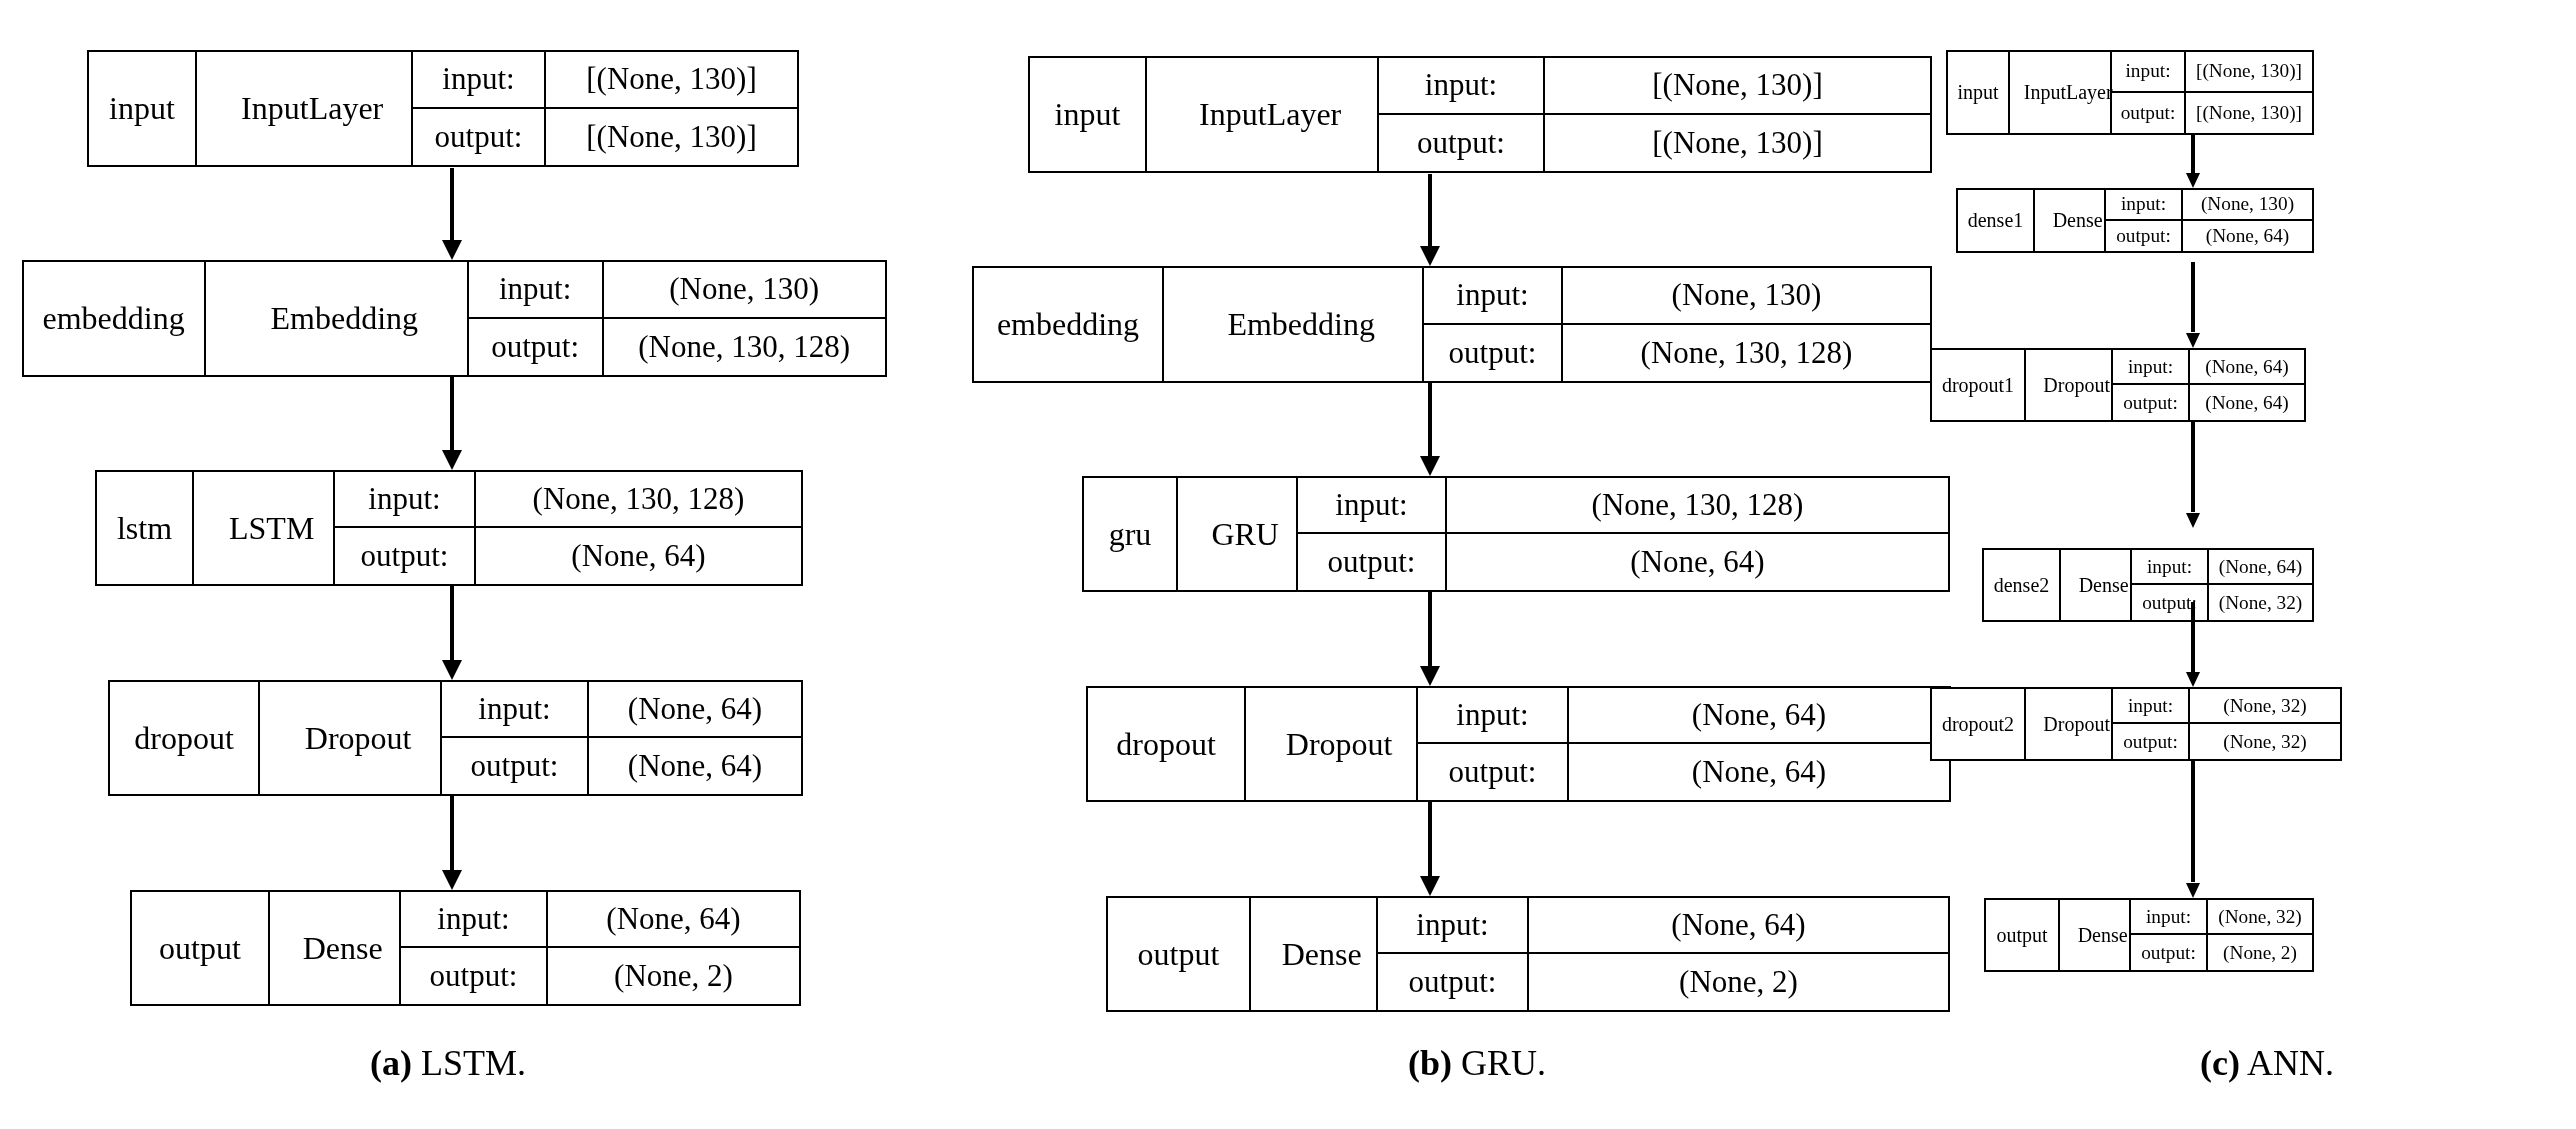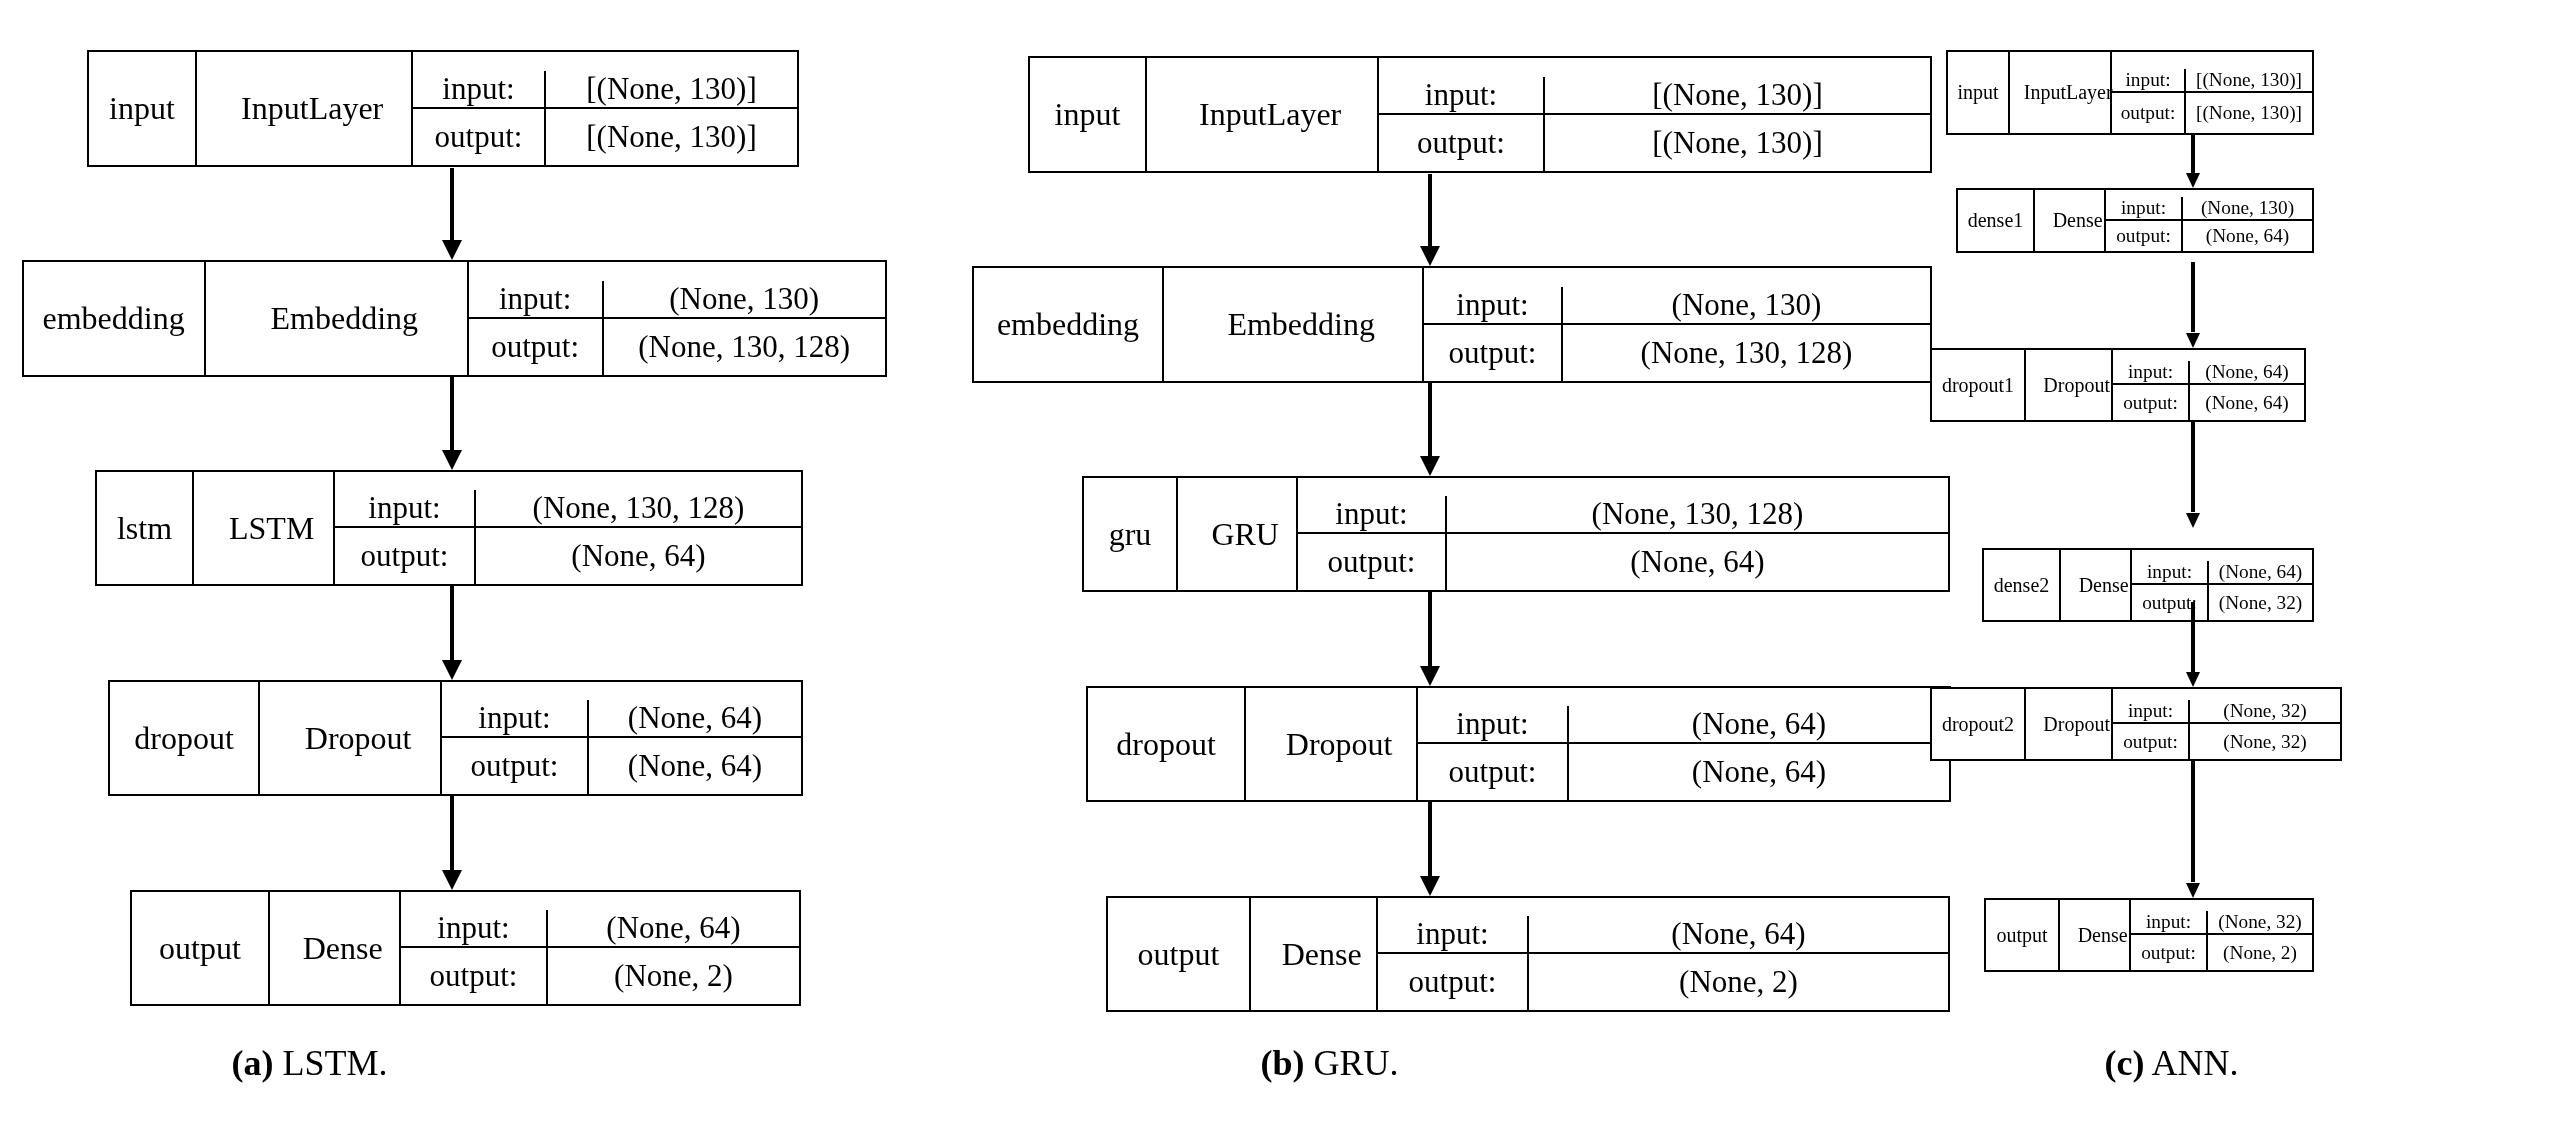--- a/index.html
+++ b/index.html
@@ -9,36 +9,36 @@
 
   
   .blk{position:absolute;display:flex;box-sizing:border-box;
        border:2.3px solid #000;background:#fff;}
   .blk .cell{display:flex;align-items:center;justify-content:center;
        box-sizing:border-box;padding:0 7.7px;white-space:nowrap;}
   .blk .name{border-right:2.3px solid #000;}
   .blk .type{border-right:2.3px solid #000;padding-left:24px;}
   .blk .io{display:flex;flex-direction:column;flex:1 1 auto;}
   .blk .ior{display:flex;flex:1 1 50%;box-sizing:border-box;}
-  .blk .ior.top{border-bottom:2.3px solid #000;align-items:flex-end;}
+  .blk .ior.top{border-bottom:2.3px solid #000;}
   .blk .iolab{display:flex;align-items:center;justify-content:center;
        border-right:2.3px solid #000;box-sizing:border-box;white-space:nowrap;}
   .blk .ioval{display:flex;align-items:center;justify-content:center;
        flex:1 1 auto;box-sizing:border-box;white-space:nowrap;}
 
   
   .arrow{position:absolute;}
   .arrow .shaft{position:absolute;left:50%;top:0;width:3.9px;
        margin-left:-1.9px;background:#000;}
   .arrow .head{position:absolute;left:50%;bottom:0;width:0;height:0;
        margin-left:-10px;border-left:10px solid transparent;
        border-right:10px solid transparent;border-top:20px solid #000;}
 
   
-  .caption{position:absolute;text-align:center;white-space:nowrap;
+  .caption{position:absolute;text-align:right;white-space:nowrap;
        font-size:36px;line-height:1;}
   .caption b{font-weight:bold;}
 </style>
 </head>
 <body>
 
 <div class="canvas">
 
   <div>
 

